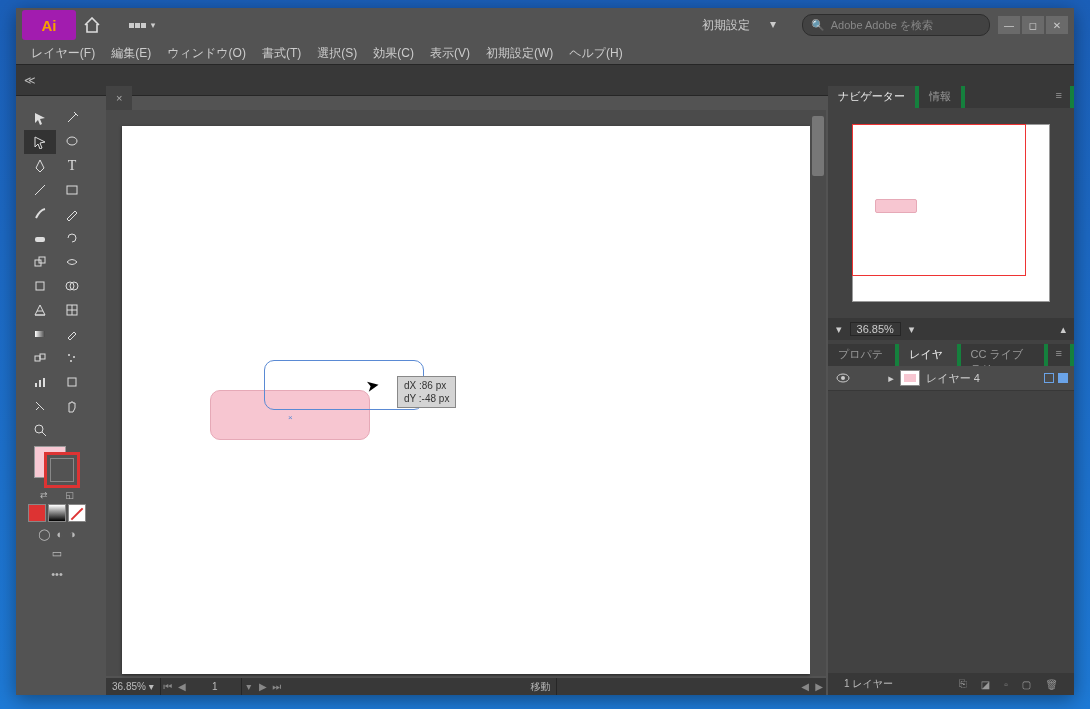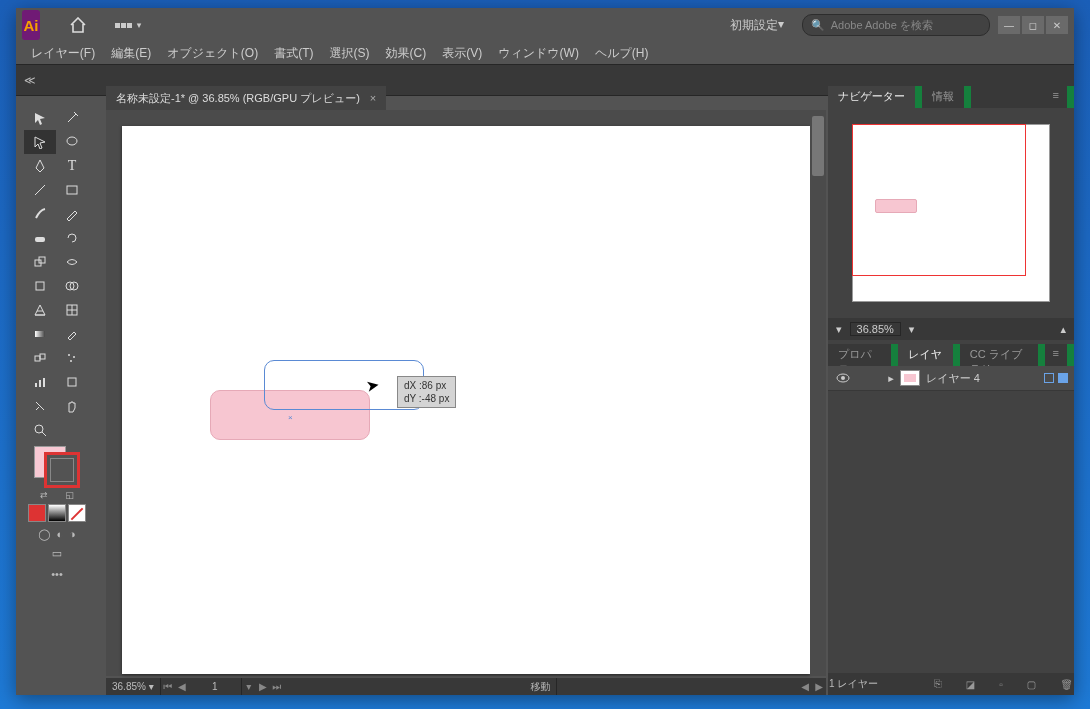--- a/index.html
+++ b/index.html
@@ -1,24 +1,24 @@
 <!DOCTYPE html>
 <html><head>
 <meta charset="utf-8">
 <style>
 html,body{margin:0;padding:0;width:1090px;height:709px;font-family:"Yu Gothic UI","Meiryo",sans-serif;font-size:11px;background:linear-gradient(#1b5fb8,#1e7ad6);overflow:hidden;color:#ccc;}
 .app{position:absolute;left:16px;top:8px;width:1058px;height:687px;background:#535353;box-shadow:0 4px 18px rgba(0,0,0,.4);}
 
 .topbar{height:34px;background:#535353;display:flex;align-items:center;padding:0 6px;}
-.ai-logo{width:18px;height:30px;background:#701a75;color:#f7a100;font-weight:bold;font-size:15px;display:flex;align-items:center;justify-content:center;border-radius:3px;margin-right:26px;}
+.ai-logo{width:54px;height:30px;background:#a21caf;color:#f7a100;font-weight:bold;font-size:15px;display:flex;align-items:center;justify-content:center;border-radius:3px;margin-right:4px;}
 .home-icon{width:24px;height:22px;margin-right:18px;display:flex;align-items:center;justify-content:center;}
 .arrange-icon{width:40px;height:22px;display:flex;align-items:center;justify-content:center;gap:1px;}
 .arrange-icon .sq{width:5px;height:5px;background:#ccc;}
 .topbar .spacer{flex:1;}
-.workspace-dd{color:#ccc;font-size:12px;margin-right:12px;padding:3px 6px;display:flex;align-items:flex-start;gap:0;}
+.workspace-dd{color:#ccc;font-size:12px;margin-right:20px;padding:3px 6px;display:flex;align-items:flex-start;gap:20px;}
 .search-stock{width:170px;height:20px;background:#424242;border:1px solid #2d2d2d;border-radius:10px;display:flex;align-items:center;padding:0 8px;color:#888;margin-right:8px;}
 .win-btns{display:flex;gap:2px;}
 .win-btn{width:22px;height:18px;background:#6a6a6a;display:flex;align-items:center;justify-content:center;color:#ccc;font-size:10px;}
 
 .menubar{height:22px;background:#535353;display:flex;align-items:center;padding:0 8px;gap:2px;font-size:12px;}
 .menubar span{padding:2px 7px;}
 
 .ctrlbar{height:30px;background:#383838;border-top:1px solid #262626;border-bottom:1px solid #262626;display:flex;align-items:center;padding-left:8px;color:#bbb;font-size:11px;}
 
 .doctabrow{position:absolute;left:90px;top:78px;height:24px;display:flex;align-items:stretch;}
@@ -50,40 +50,40 @@
 .artscroll-right{position:absolute;right:0;top:0;width:16px;height:100%;background:#4b4b4b;}
 .artscroll-right .thumb{position:absolute;top:6px;left:2px;right:2px;height:60px;background:#777;border-radius:2px;}
 
 .statusbar{position:absolute;left:90px;bottom:0;width:720px;height:17px;background:#383838;display:flex;align-items:center;font-size:10px;color:#bbb;}
 .statusbar .cell{padding:0 6px;border-right:1px solid #262626;height:100%;display:flex;align-items:center;}
 .statusbar .fill{flex:1;}
 .sb-btn{width:14px;display:flex;align-items:center;justify-content:center;color:#888;}
 
 .rpanels{position:absolute;right:0;top:78px;width:246px;bottom:0;background:#424242;display:flex;flex-direction:column;}
 .panel-tabs{height:22px;background:#383838;display:flex;align-items:stretch;}
-.ptab{padding:3px 10px;font-size:11px;color:#999;border-right:7px solid #15803d;}
+.ptab{padding:3px 10px;font-size:11px;color:#999;border-right:4px solid #15803d;}
 .ptab.active{background:#424242;color:#eee;}
 .ptab.menu{margin-left:auto;padding:3px 8px;}
 .nav-body{height:210px;background:#424242;display:flex;align-items:center;justify-content:center;}
 .nav-thumb{width:196px;height:176px;border:1px solid #9a9a9a;background:#fff;position:relative;}
 .nav-red{position:absolute;left:-1px;top:-1px;width:172px;height:150px;border:1px solid #e33;}
 .nav-shape{position:absolute;left:22px;top:74px;width:40px;height:12px;background:#f7c6d1;border:1px solid #e6a9b7;border-radius:2px;}
 .nav-zoom{height:22px;background:#383838;display:flex;align-items:center;gap:8px;padding:0 8px;color:#ccc;font-size:11px;}
 .nav-zoom .zoomval{border:1px solid #262626;padding:0 6px;}
 .layers-body{flex:1;background:#424242;}
 .layer-row{height:24px;display:flex;align-items:center;background:#4b4b4b;border-bottom:1px solid #383838;}
 .eye{width:30px;display:flex;justify-content:center;color:#ccc;}
 .lock{width:24px;}
 .disclose{width:18px;display:flex;justify-content:center;color:#ccc;}
 .lay-sw{width:18px;height:14px;background:#fff;border:1px solid #888;margin-right:6px;position:relative;}
 .lay-sw::after{content:"";position:absolute;inset:3px;background:#f7c6d1;}
 .lay-dots{margin-left:auto;display:flex;gap:4px;padding-right:6px;}
 .dot{width:8px;height:8px;border:1px solid #6aa3e8;}
 .dot.fill{background:#6aa3e8;}
-.layers-foot{height:22px;background:#383838;display:flex;align-items:center;padding:0 1px;color:#bbb;font-size:10px;gap:24px;}
+.layers-foot{height:22px;background:#383838;display:flex;align-items:center;padding:0 16px;color:#bbb;font-size:10px;gap:14px;}
 .layers-foot .sp{flex:1;}
 .foot-ic{color:#999;}
 svg{display:block;}
 </style>
 </head>
 <body>
 
 <div class="app">
 
   <div class="topbar">
@@ -111,36 +111,35 @@
     <div class="win-btns">
       <div class="win-btn">—</div>
       <div class="win-btn">◻</div>
       <div class="win-btn">✕</div>
     </div>
   </div>
 
   <div class="menubar">
     <span>レイヤー(F)</span>
     <span>編集(E)</span>
-    <span>オブジェクト(O)</span>
+    <span>ウィンドウ(O)</span>
     <span>書式(T)</span>
     <span>選択(S)</span>
     <span>効果(C)</span>
     <span>表示(V)</span>
-    <span>ウィンドウ(W)</span>
+    <span>初期設定(W)</span>
     <span>ヘルプ(H)</span>
   </div>
 
   <div class="ctrlbar">
     <span>≪</span>
   </div>
 
   <div class="doctabrow">
     <div class="doctab">
-      <span>名称未設定-1* @ 36.85% (RGB/GPU プレビュー)</span>
       <span class="x">×</span>
     </div>
   </div>
 
   <div class="toolbox">
     <div class="tool">
         <svg width="14" height="14">
           <path d="M2 2 L12 7 L7 8 L9 13 L7 14 L5 9 L2 12 Z" fill="#ddd"></path>
         </svg>
       </div>

